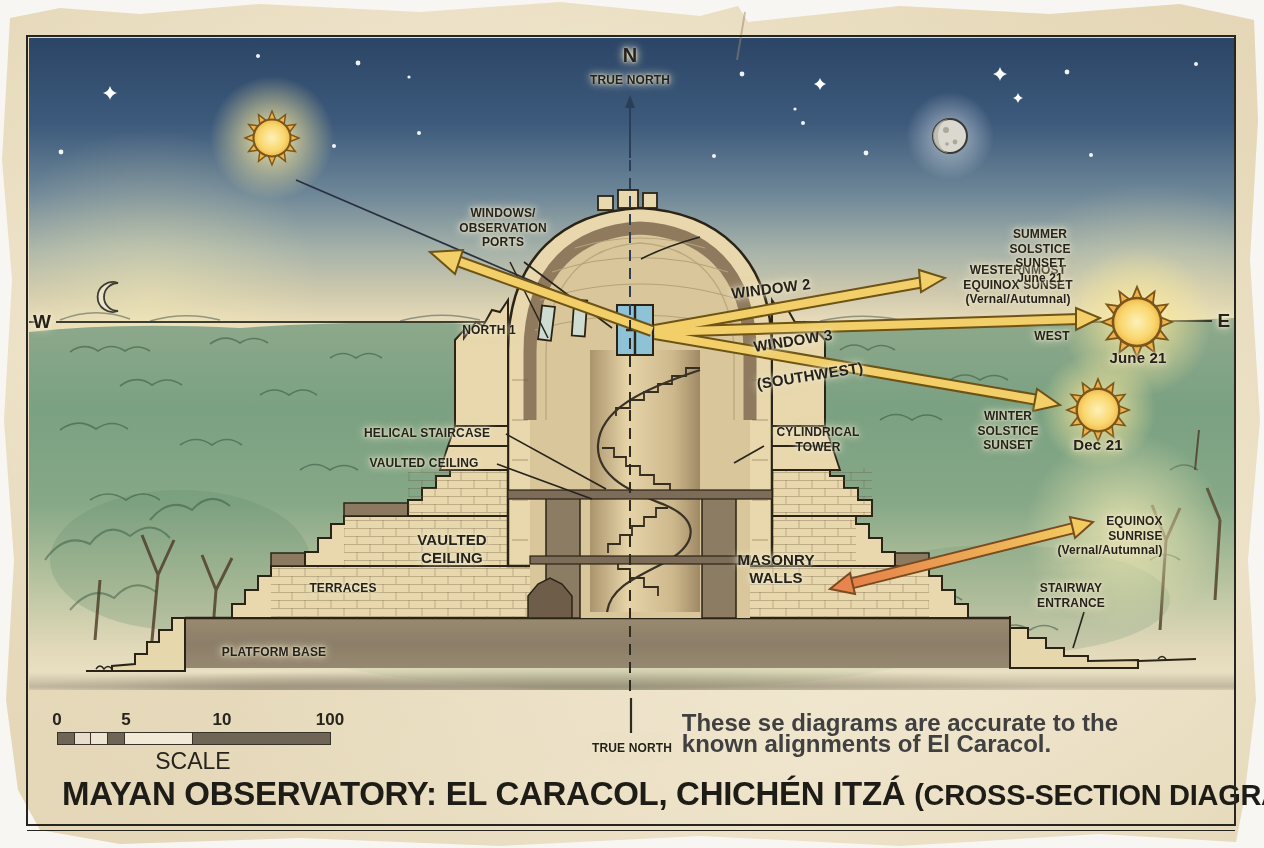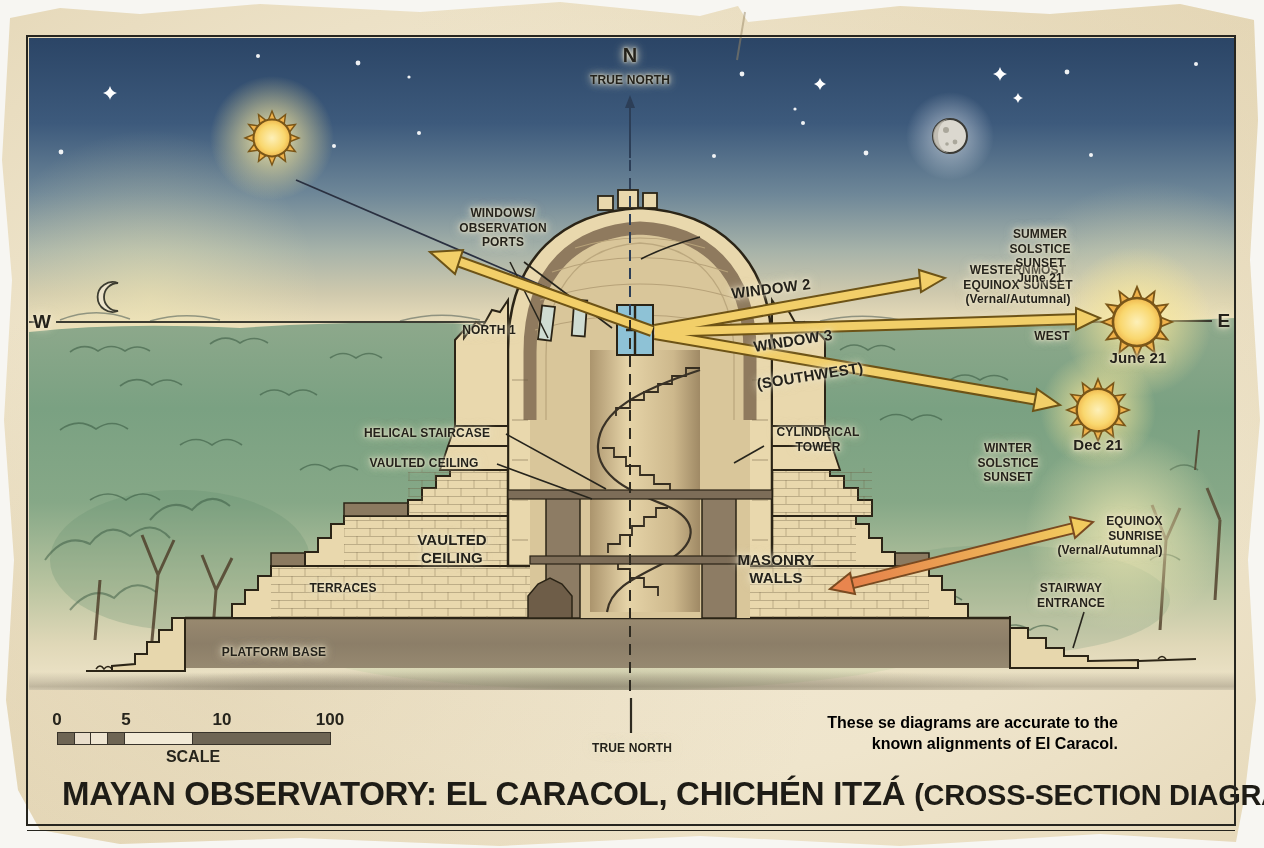--- a/index.html
+++ b/index.html
@@ -9,29 +9,29 @@
       radial-gradient(ellipse at 85% 15%, rgba(219,201,160,.3), transparent 45%),
       radial-gradient(ellipse at 50% 50%, #f3ead6 0%, #efe5cc 60%, #e6d9ba 100%);
     clip-path:polygon(10px 18px,60px 8px,140px 14px,260px 4px,420px 12px,560px 2px,700px 16px,738px 6px,748px 22px,900px 6px,1050px 14px,1180px 4px,1254px 20px,1258px 120px,1250px 260px,1260px 420px,1248px 560px,1256px 700px,1244px 800px,1236px 842px,1100px 834px,900px 846px,700px 836px,500px 846px,300px 838px,120px 844px,40px 830px,18px 790px,6px 700px,14px 560px,4px 420px,12px 280px,2px 160px);}
   svg.scene{position:absolute;left:0;top:0;}
   .frame{position:absolute;left:26px;top:35px;width:1206px;height:787px;border:2.5px solid #26251f;pointer-events:none;}
   .frame:after{content:"";position:absolute;left:-1px;right:-1px;bottom:-7px;border-bottom:1.5px solid #26251f;}
   .lbl{position:absolute;transform:translate(-50%,-50%);font-weight:700;font-size:15px;line-height:1.22;color:#24221b;text-align:center;white-space:pre-line;letter-spacing:.15px;
        text-shadow:0 0 7px rgba(242,234,206,.95),0 0 3px rgba(242,234,206,.9),0 0 12px rgba(242,234,206,.7);}
   .s20{font-size:20px;} .s16{font-size:12px;} .s19{font-size:19px;}
   .rot7{transform:translate(-50%,-50%) rotate(-7deg);} .rot9{transform:translate(-50%,-50%) rotate(-9deg);}
-  .note{position:absolute;right:146px;top:712px;text-align:right;font-size:16px;font-weight:600;line-height:21px;color:#000000;white-space:pre-line;}
+  .note{position:absolute;right:146px;top:712px;font-size:24px;font-weight:600;line-height:21px;color:#404040;white-space:pre-line;}
   .title{position:absolute;left:62px;top:775px;color:#1e1c16;font-weight:700;font-size:33px;letter-spacing:-.3px;white-space:nowrap;}
   .title .paren{font-size:29px;}
   .scalebox{position:absolute;left:57px;top:710px;width:280px;height:52px;}
   .tick{position:absolute;top:0;transform:translateX(-50%);font-size:17px;font-weight:700;color:#26241c;}
   .bar{position:absolute;left:0;top:22px;width:272px;height:11px;border:1.5px solid #38332a;display:flex;background:#f2ead6;}
   .seg{height:100%;border-right:1px solid #38332a;box-sizing:border-box;}
   .seg:last-child{border-right:none;}
-  .scale-lbl{position:absolute;left:136px;top:38px;transform:translateX(-50%);font-size:16px;font-weight:700;color:#26241c;}
+  .scale-lbl{position:absolute;left:136px;top:38px;transform:translateX(-50%);font-size:23px;font-weight:400;color:#26241c;}
 </style>
 </head>
 <body>
 
 <div class="stage">
   <div class="paper"></div>
 
   <svg class="scene" width="1264" height="848" viewBox="0 0 1264 848">
     <defs>
       <clipPath id="sceneClip">
@@ -353,21 +353,21 @@
   <div class="lbl s16" style="left:489px;top:330px;">NORTH 1</div>
   <div class="lbl s16" style="left:1018px;top:285px;">WESTERNMOST
 EQUINOX SUNSET
 (Vernal/Autumnal)</div>
   <div class="lbl s16" style="left:1052px;top:336px;">WEST</div>
   <div class="lbl s16" style="left:1040px;top:256px;">SUMMER
 SOLSTICE
 SUNSET
 June 21</div>
   <div class="lbl" style="left:1138px;top:358px;">June 21</div>
-  <div class="lbl s16" style="left:1008px;top:431px;margin-top:32px;">WINTER
+  <div class="lbl s16" style="left:1008px;top:431px;">WINTER
 SOLSTICE
 SUNSET</div>
   <div class="lbl" style="left:1098px;top:445px;">Dec 21</div>
   <div class="lbl s16" style="left:427px;top:433px;">HELICAL STAIRCASE</div>
   <div class="lbl s16" style="left:424px;top:463px;">VAULTED CEILING</div>
   <div class="lbl s16" style="left:818px;top:440px;">CYLINDRICAL
 TOWER</div>
   <div class="lbl" style="left:452px;top:549px;">VAULTED
 CEILING</div>
   <div class="lbl" style="left:776px;top:569px;">MASONRY

